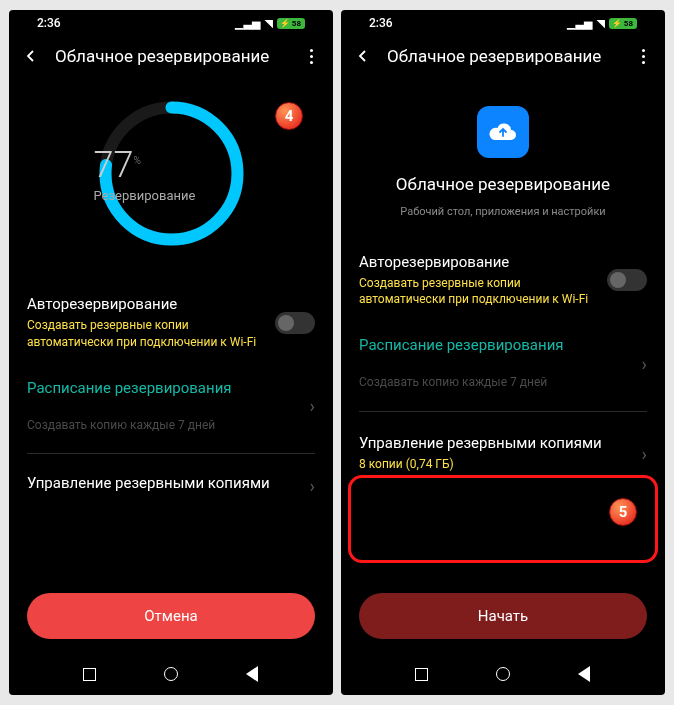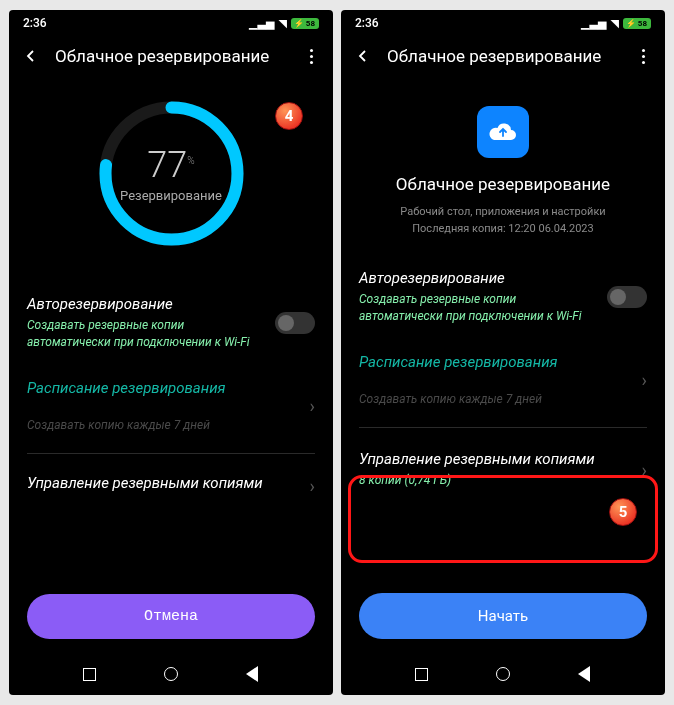--- a/index.html
+++ b/index.html
@@ -24,21 +24,21 @@
   display: flex;
   flex-direction: column;
   overflow: hidden;
   position: relative;
 }
 .status-bar {
   height: 26px;
   display: flex;
   justify-content: space-between;
   align-items: center;
-  padding: 0 14px;
+  padding: 0 28px;
   font-size: 12px;
   font-weight: 500;
 }
 .status-right { display: flex; gap: 4px; align-items: center; }
 .signal-icon, .wifi-icon { font-size: 11px; }
 .battery-badge {
   background: #3db83d;
   color: #000;
   font-size: 8px;
   padding: 1px 4px;
@@ -68,21 +68,20 @@
   position: relative;
   width: 155px;
   height: 155px;
 }
 .progress-ring svg { transform: rotate(-90deg); }
 .progress-center {
   position: absolute;
   inset: 0;
   display: flex;
   flex-direction: column;
-  align-items: center;
   justify-content: center;
 }
 .progress-pct { font-size: 36px; font-weight: 300; color: #ccc; }
 .progress-pct sup { font-size: 10px; color: #888; vertical-align: super; }
 .progress-label { font-size: 13px; color: #aaa; margin-top: 2px; }
 .cloud-icon-section {
   display: flex;
   flex-direction: column;
   align-items: center;
   padding: 30px 0 18px;
@@ -91,30 +90,30 @@
   width: 52px;
   height: 52px;
   background: #0d84ff;
   border-radius: 12px;
   display: flex;
   align-items: center;
   justify-content: center;
   margin-bottom: 16px;
 }
 .cloud-title { font-size: 17px; color: #fff; margin-bottom: 10px; }
-.cloud-sub { font-size: 11px; color: #8a8a8a; line-height: 1.5; text-align: center; }
+.cloud-sub { font-size: 11px; color: #8a8a8a; line-height: 1.5; text-align: left; }
 .setting-row {
   padding: 14px 0;
   display: flex;
   align-items: center;
   gap: 10px;
 }
-.setting-text { flex: 1; font-style: italic; }
+.setting-text { flex: 1; }
 .setting-title { font-size: 15px; color: #fff; margin-bottom: 4px; }
-.setting-desc { font-size: 12px; color: #86efac; line-height: 1.4; }
+.setting-desc { font-size: 12px; color: #fde047; line-height: 1.4; }
 .setting-row.disabled .setting-title { color: #14b8a6; }
 .setting-row.disabled .setting-desc { color: #4a4a4a; margin-top: 20px; }
 .toggle {
   width: 40px;
   height: 22px;
   background: #333;
   border-radius: 11px;
   position: relative;
   flex-shrink: 0;
 }
@@ -135,22 +134,22 @@
 }
 .action-btn {
   width: 100%;
   padding: 14px;
   border-radius: 24px;
   border: none;
   font-size: 15px;
   text-align: center;
   color: #fff;
 }
-.btn-cancel { background: #8b5cf6; font-family: Liberation Mono, monospace; }
-.btn-start { background: #3b82f6; }
+.btn-cancel { background: #ef4444; }
+.btn-start { background: #7f1d1d; }
 .nav-bar {
   height: 42px;
   display: flex;
   justify-content: space-around;
   align-items: center;
   padding: 0 40px;
 }
 .nav-btn { width: 18px; height: 18px; display: flex; align-items: center; justify-content: center; }
 .nav-square { width: 13px; height: 13px; border: 1.5px solid #fff; }
 .nav-circle { width: 14px; height: 14px; border: 1.5px solid #fff; border-radius: 50%; }
@@ -288,21 +287,20 @@
       <div class="cloud-icon-section">
         <div class="cloud-icon">
           <svg width="32" height="22" viewBox="0 0 32 22">
             <path d="M24 9a7 7 0 0 0-13.5-2A6 6 0 0 0 7 19h17a5 5 0 0 0 0-10z" fill="#fff"></path>
             <path d="M13 11 L16 8 L19 11 M16 8 L16 15" stroke="#0d84ff" stroke-width="1.8" fill="none" stroke-linecap="round"></path>
           </svg>
         </div>
         <div class="cloud-title">Облачное резервирование</div>
         <div class="cloud-sub">
           <div>Рабочий стол, приложения и настройки</div>
-          <div>Последняя копия: 12:20 06.04.2023</div>
         </div>
       </div>
       <div class="setting-row">
         <div class="setting-text">
           <div class="setting-title">Авторезервирование</div>
           <div class="setting-desc">Создавать резервные копии автоматически при подключении к Wi-Fi</div>
         </div>
         <div class="toggle"></div>
       </div>
       <div class="setting-row disabled">

